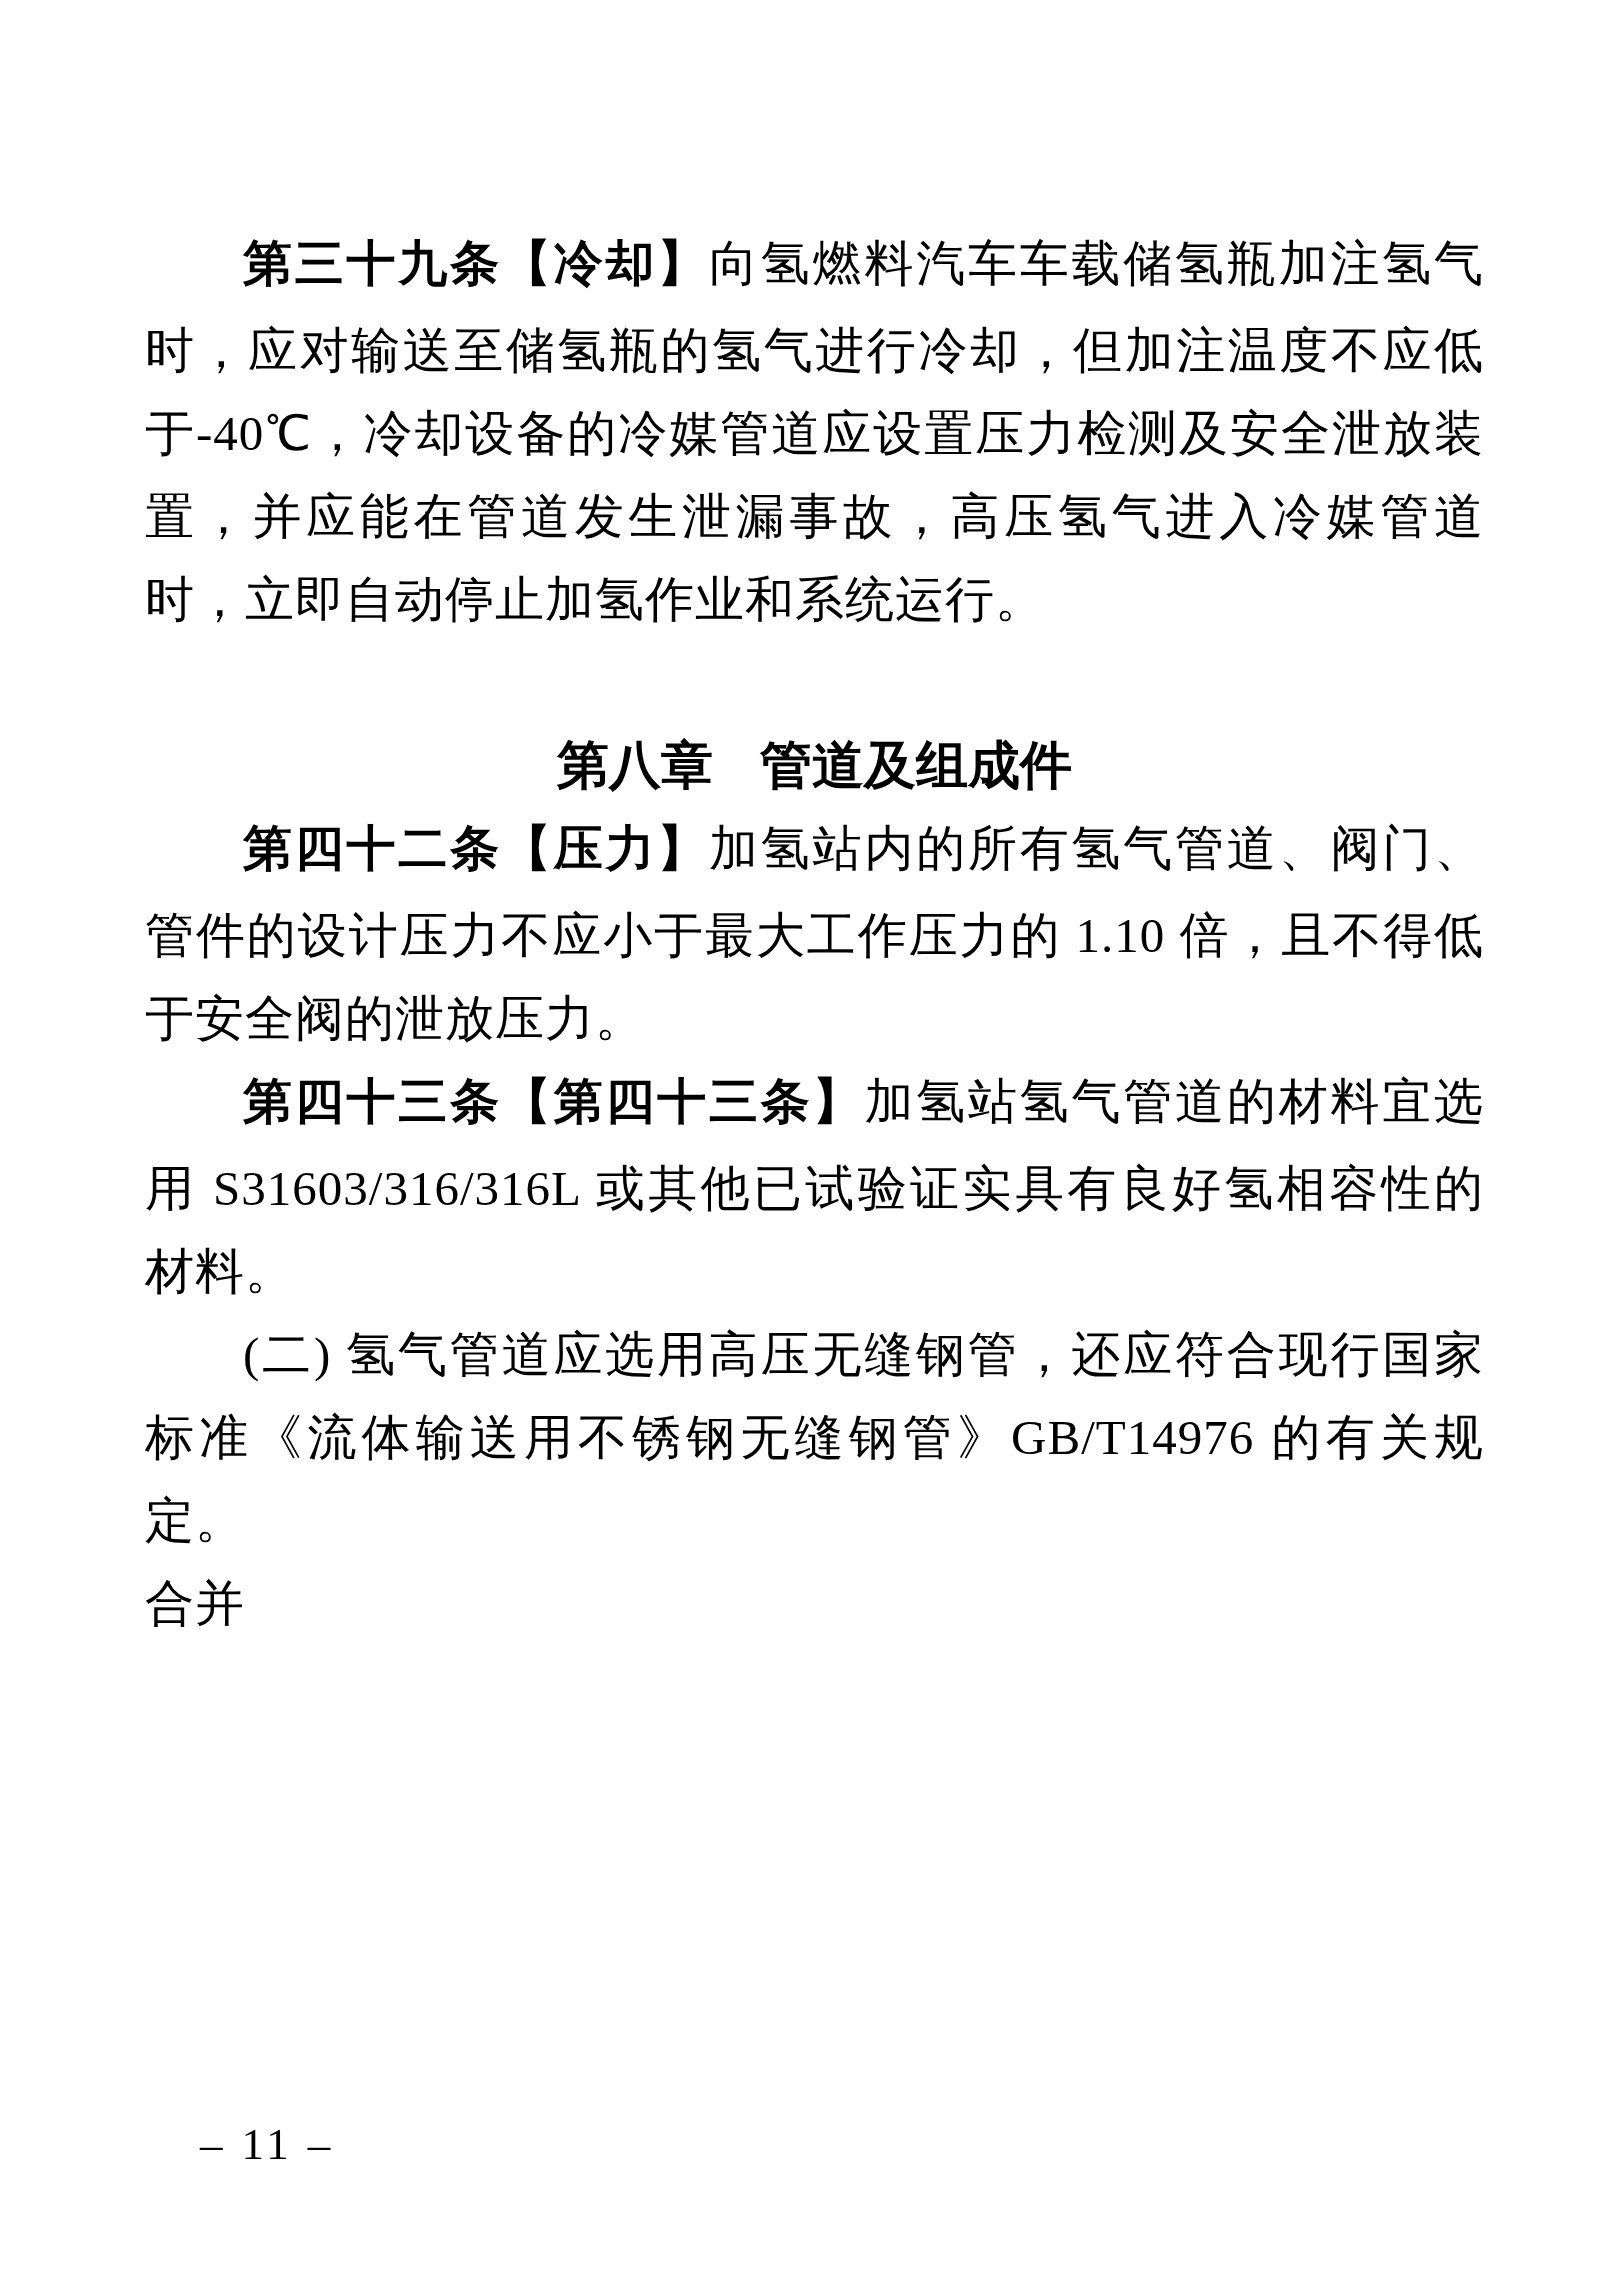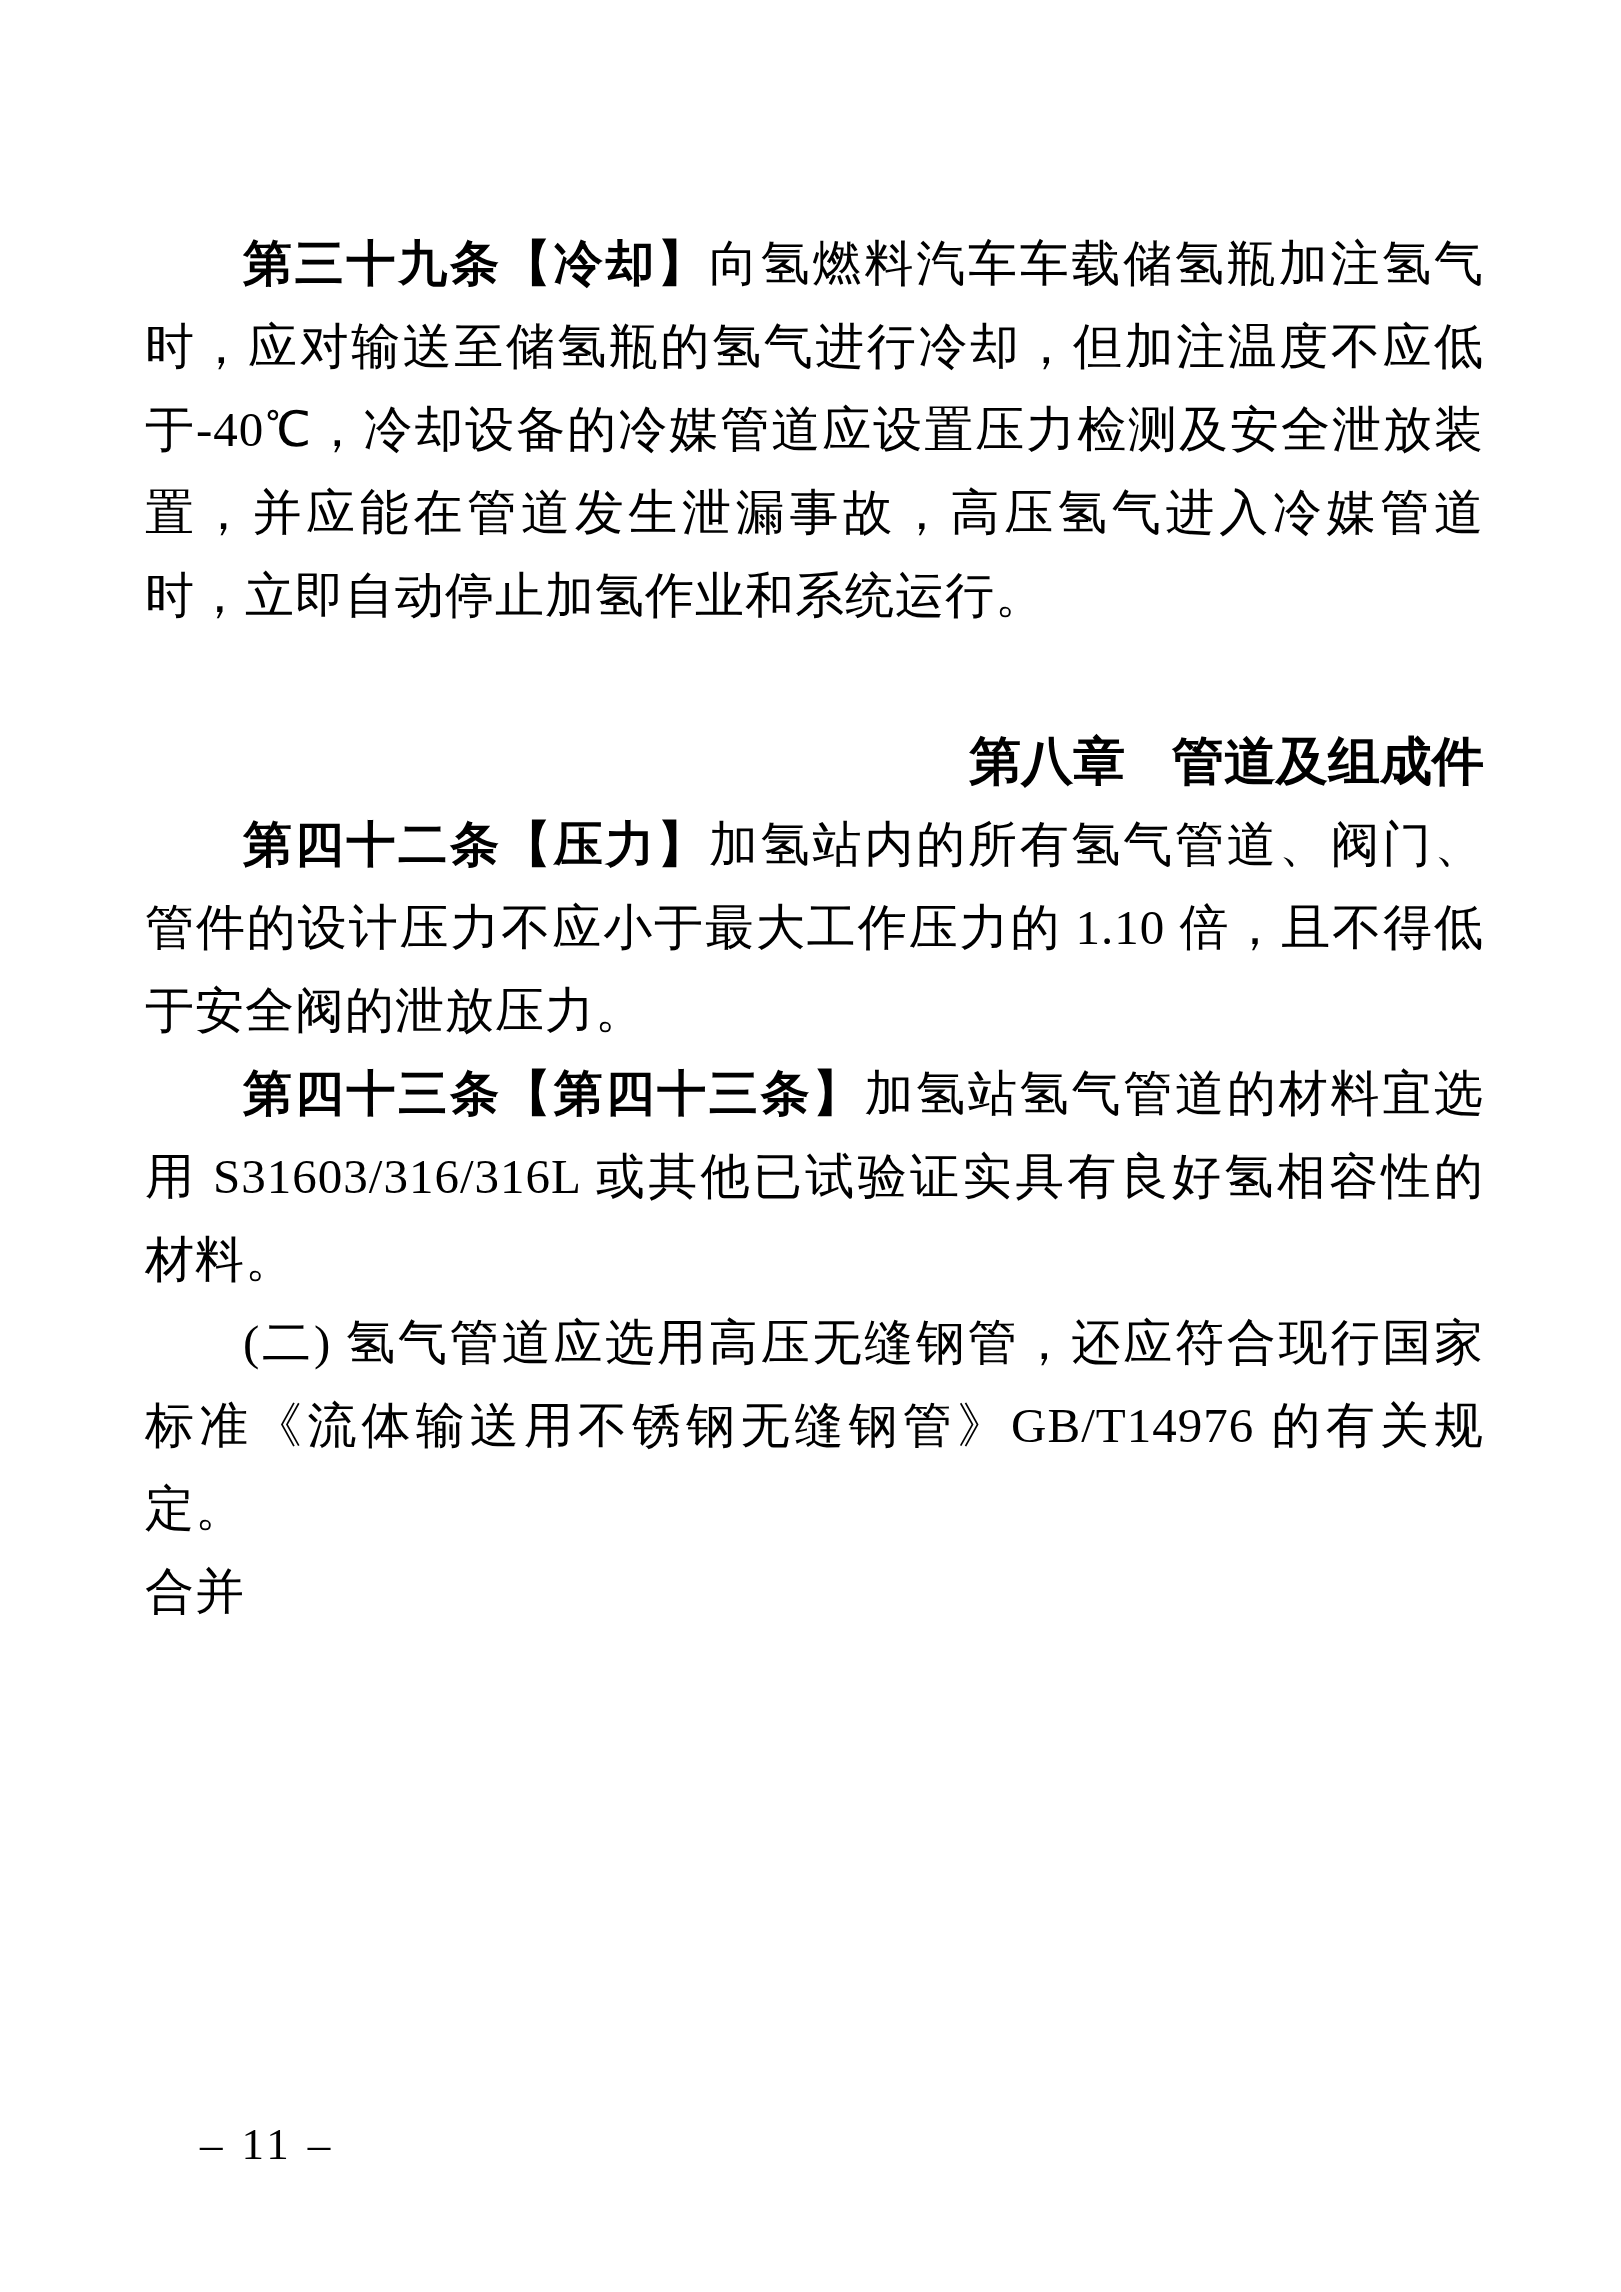--- a/index.html
+++ b/index.html
@@ -29,29 +29,29 @@
     text-align: justify;
     text-indent: 2em;
     letter-spacing: 1px;
     word-break: break-all;
   }
   p.para.no-indent {
     text-indent: 0;
   }
   .lead {
     font-weight: bold;
-    font-family: Liberation Serif, serif;
+    font-family: Liberation Mono, monospace;
   }
   h2.chapter {
     margin: 83px 0 0 0;
     font-size: 52px;
     line-height: 83px;
     font-weight: bold;
     font-family: "Liberation Sans", sans-serif;
-    text-align: right;
+    text-align: center;
     text-indent: 0;
   }
   h2.chapter .chapter-num {
     margin-right: 0.9em;
   }
   .footer-page-number {
     position: absolute;
     left: 200px;
     top: 2115px;
     font-size: 45px;

